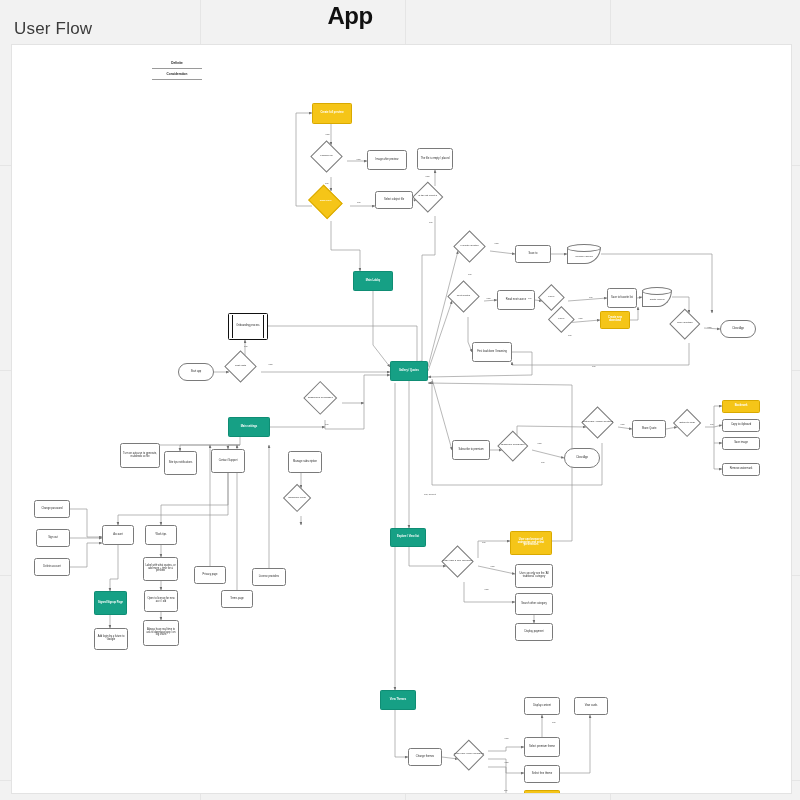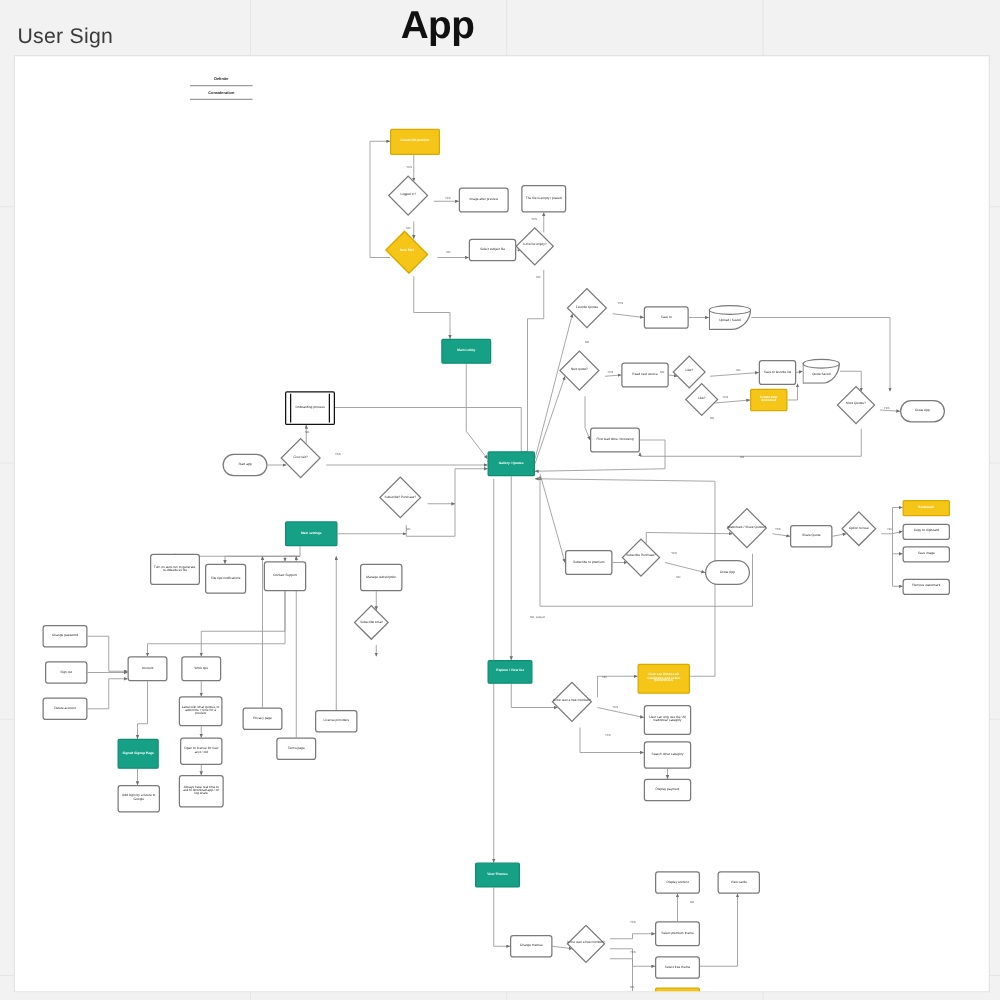--- a/index.html
+++ b/index.html
@@ -20,21 +20,21 @@
   }
   #header{
     position:absolute;left:0;top:0;width:800px;height:44px;
   }
   #page-title{
     position:absolute;left:14px;top:19px;
     font-size:17px;color:#3b3b3b;letter-spacing:.2px;
   }
   #app-title{
     position:absolute;left:0;top:2px;width:700px;
-    text-align:center;font-size:31px;font-weight:bold;color:#111;
+    text-align:center;font-size:24px;font-weight:bold;color:#111;
     letter-spacing:-.5px;
   }
   #canvas{
     position:absolute;left:11px;top:44px;width:779px;height:748px;
     background:#ffffff;border:1px solid #e3e3e3;overflow:hidden;
   }
   #diagram{position:absolute;left:0;top:0;width:779px;height:748px;}
   .legend-label{
     position:absolute;font-size:3.1px;color:#1a1a1a;font-weight:bold;
     text-align:center;white-space:nowrap;
@@ -96,21 +96,21 @@
   .elabel{
     position:absolute;font-size:2.3px;color:#5a5a5a;white-space:nowrap;
   }
 </style>
 </head>
 <body>
 
 <div id="grid-bg"></div>
 
 <div id="header">
-  <div id="page-title">User Sign</div>
+  <div id="page-title">User Flow</div>
   <div id="app-title">App</div>
 </div>
 
 <div id="canvas">
   <div id="diagram">
 
     <div class="legend-label" style="left:140px;top:16px;width:50px;">Definite</div>
     <div class="legend-rule" style="left:140px;top:23px;width:50px;"></div>
     <div class="legend-label" style="left:140px;top:27px;width:50px;">Consideration</div>
     <div class="legend-rule" style="left:140px;top:34px;width:50px;"></div>

